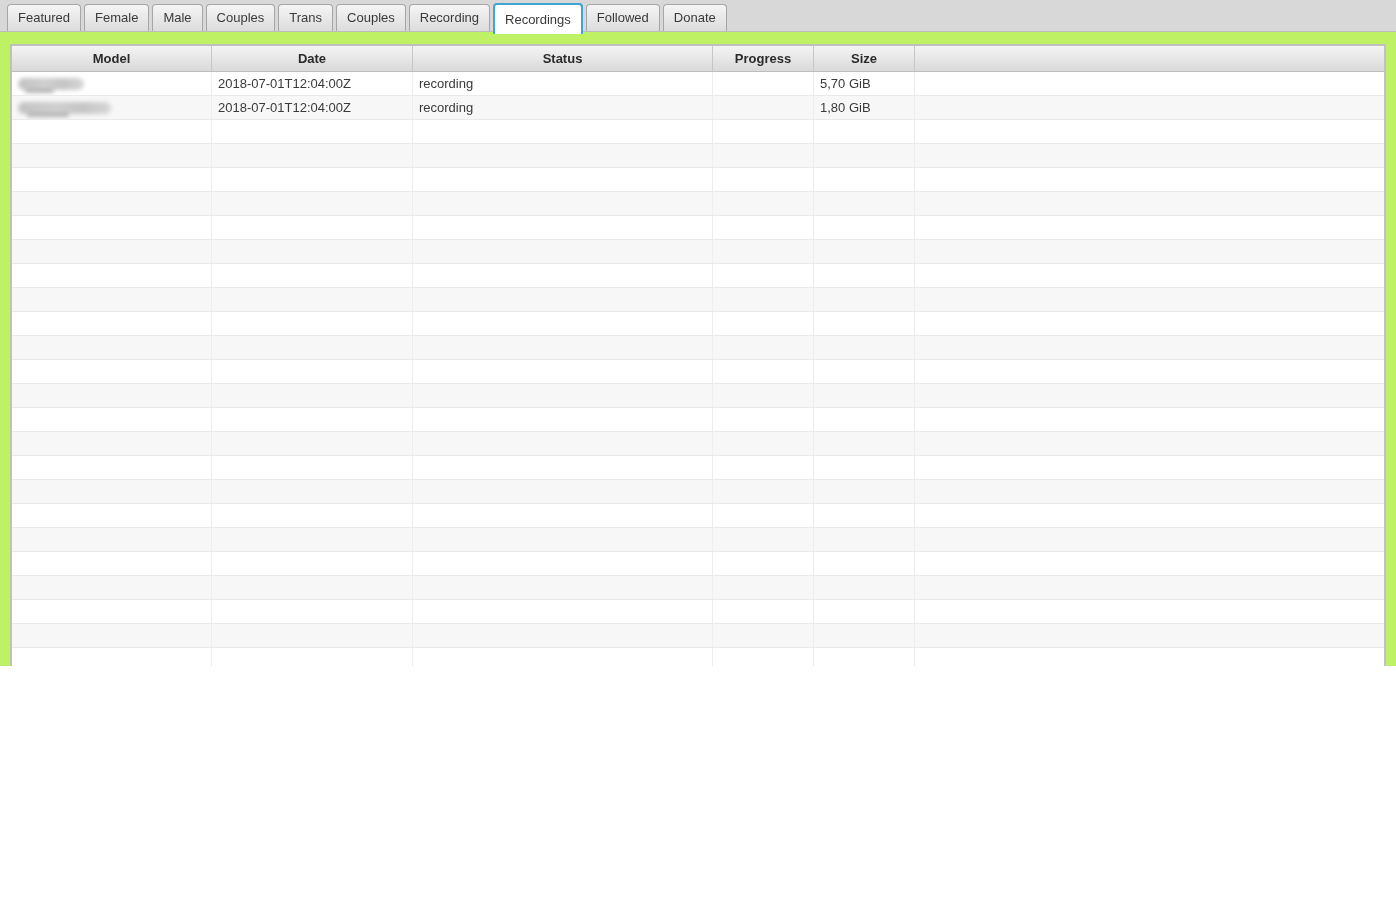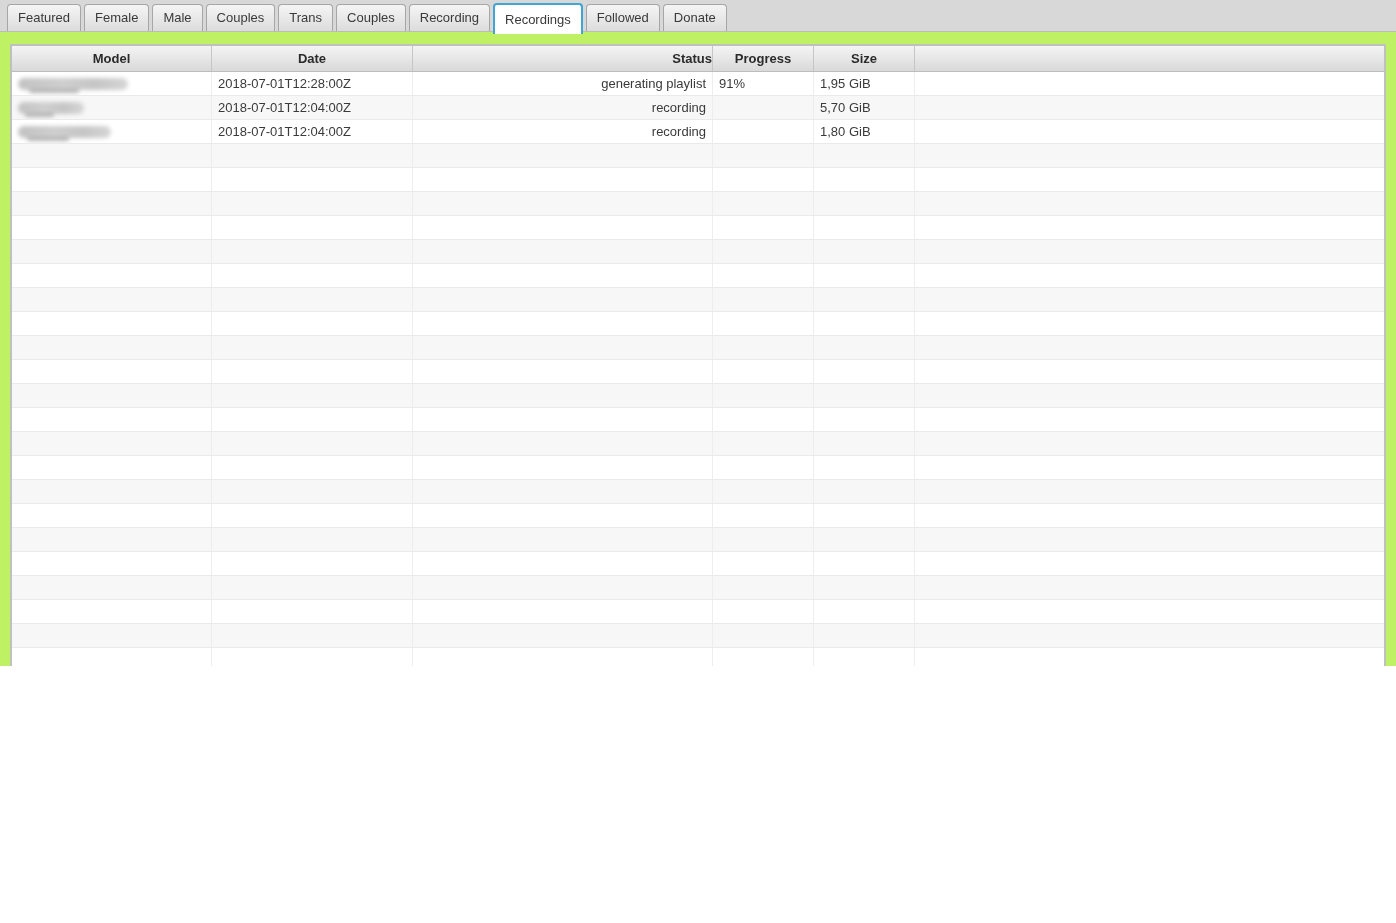--- a/index.html
+++ b/index.html
@@ -69,21 +69,21 @@
     background: #ffffff;
     overflow: hidden;
   }
   table.recordings {
     width: 100%;
     table-layout: fixed;
     border-collapse: collapse;
   }
   .col0 { width: 199px; }
   .col1 { width: 200px; }
-  .col2 { width: 299px; text-align: right; }
+  .col2 { width: 299px; }
   .col3 { width: 100px; margin-top: 38px; }
   .col4 { width: 100px; margin-left: 9px; }
   .col5 { width: auto; }
 
   thead th {
     height: 25px;
     background: linear-gradient(#f4f4f4, #d9d9d9);
     border-bottom: 1px solid #bdbdbd;
     border-right: 1px solid #c6c6c6;
     font-size: 13px;
@@ -155,30 +155,20 @@
             <th class="col1">Date</th>
             <th class="col2">Status</th>
             <th class="col3">Progress</th>
             <th class="col4">Size</th>
             <th class="col5"></th>
           </tr>
       </thead>
       <tbody id="table-body">
           <tr>
             <td class="col0">
-              <div class="blur-name" style="width: 110px;"></div>
-            </td>
-            <td class="col1">2018-07-01T12:28:00Z</td>
-            <td class="col2">generating playlist</td>
-            <td class="col3">91%</td>
-            <td class="col4">1,95 GiB</td>
-            <td class="col5"></td>
-          </tr>
-          <tr>
-            <td class="col0">
               <div class="blur-name" style="width: 66px;"></div>
             </td>
             <td class="col1">2018-07-01T12:04:00Z</td>
             <td class="col2">recording</td>
             <td class="col3"></td>
             <td class="col4">5,70 GiB</td>
             <td class="col5"></td>
           </tr>
           <tr>
             <td class="col0">

